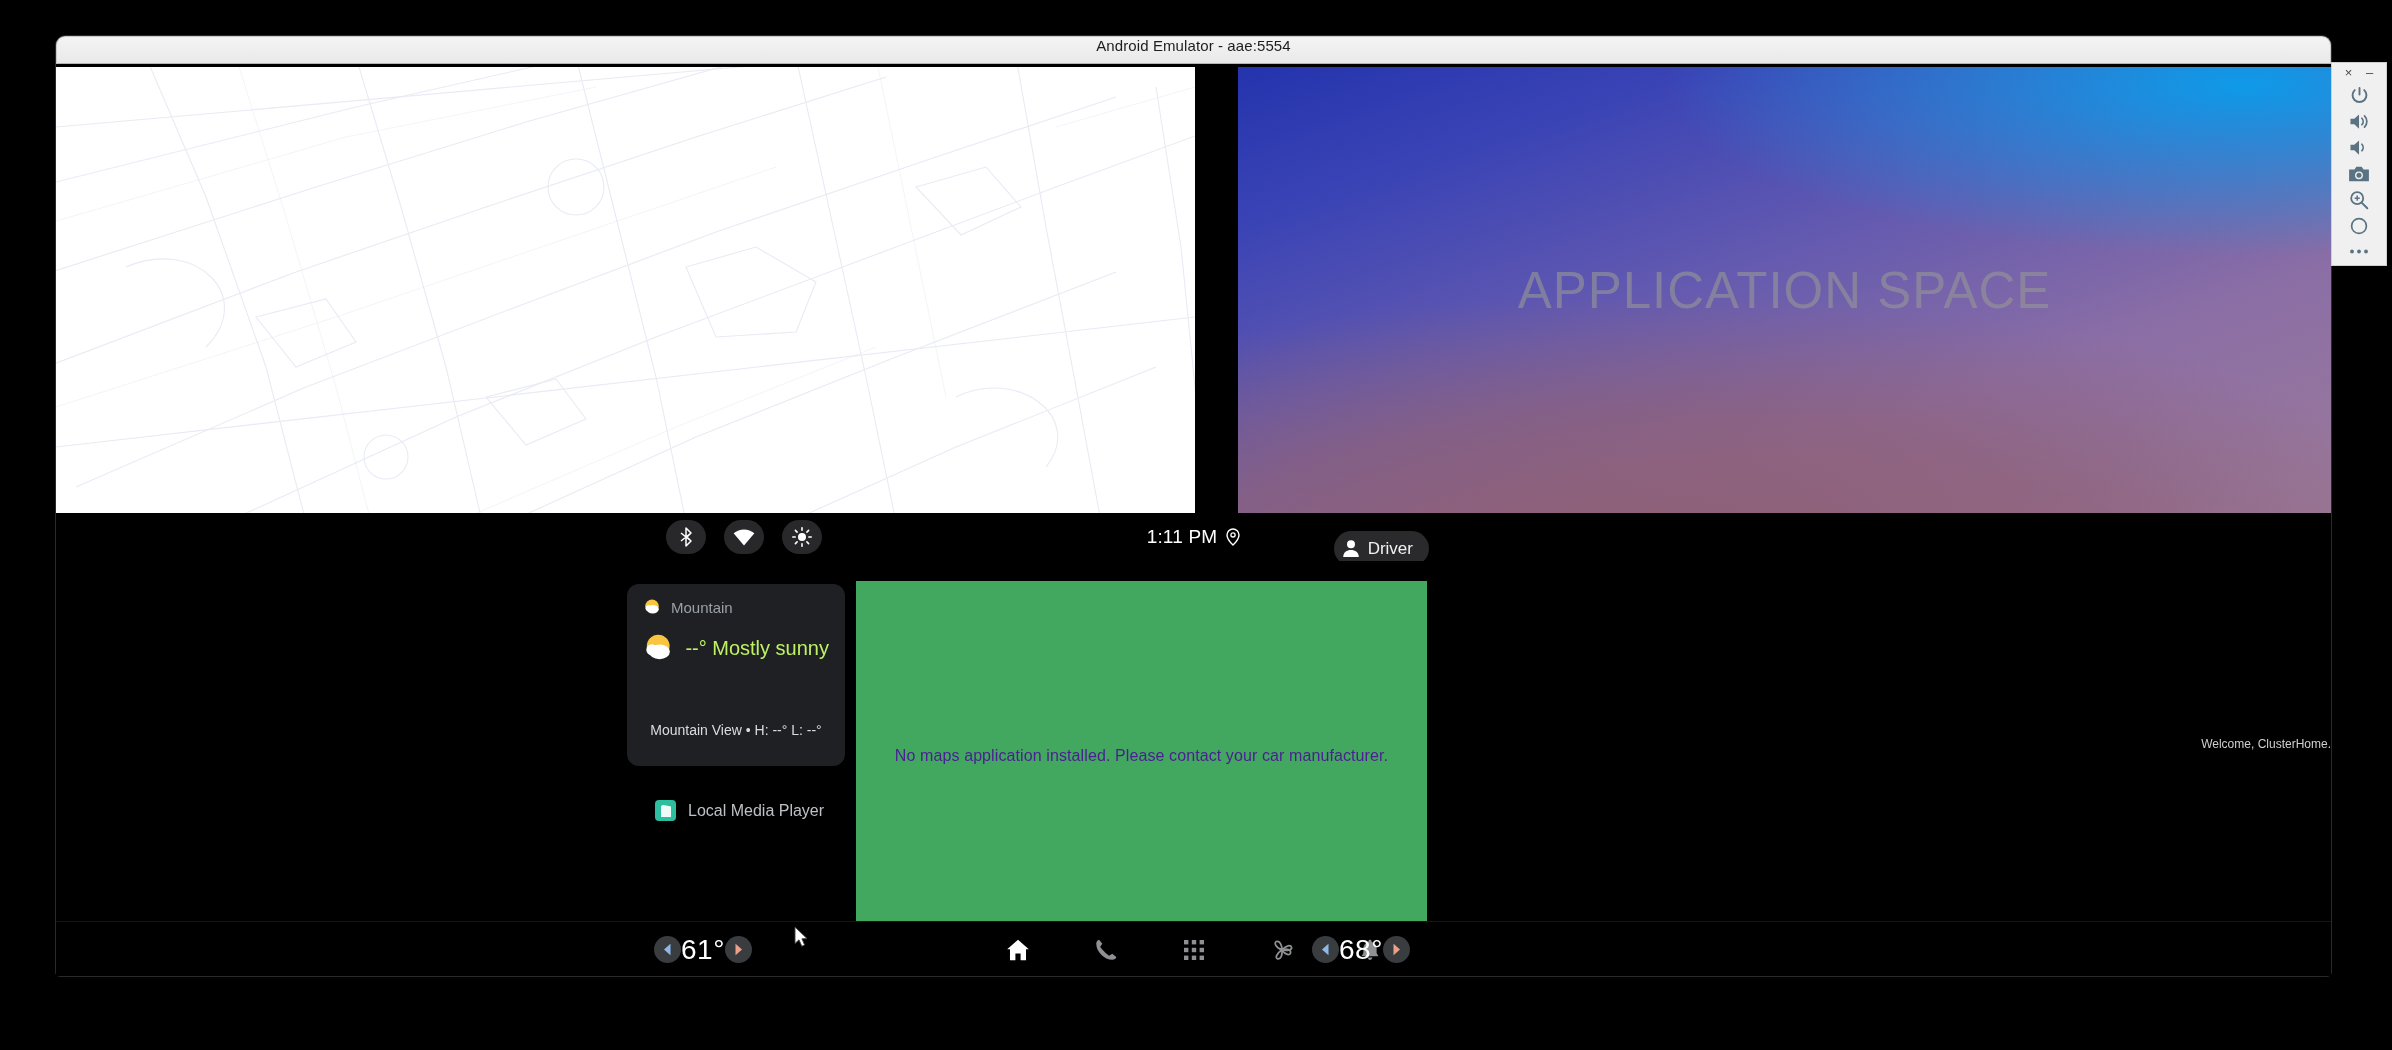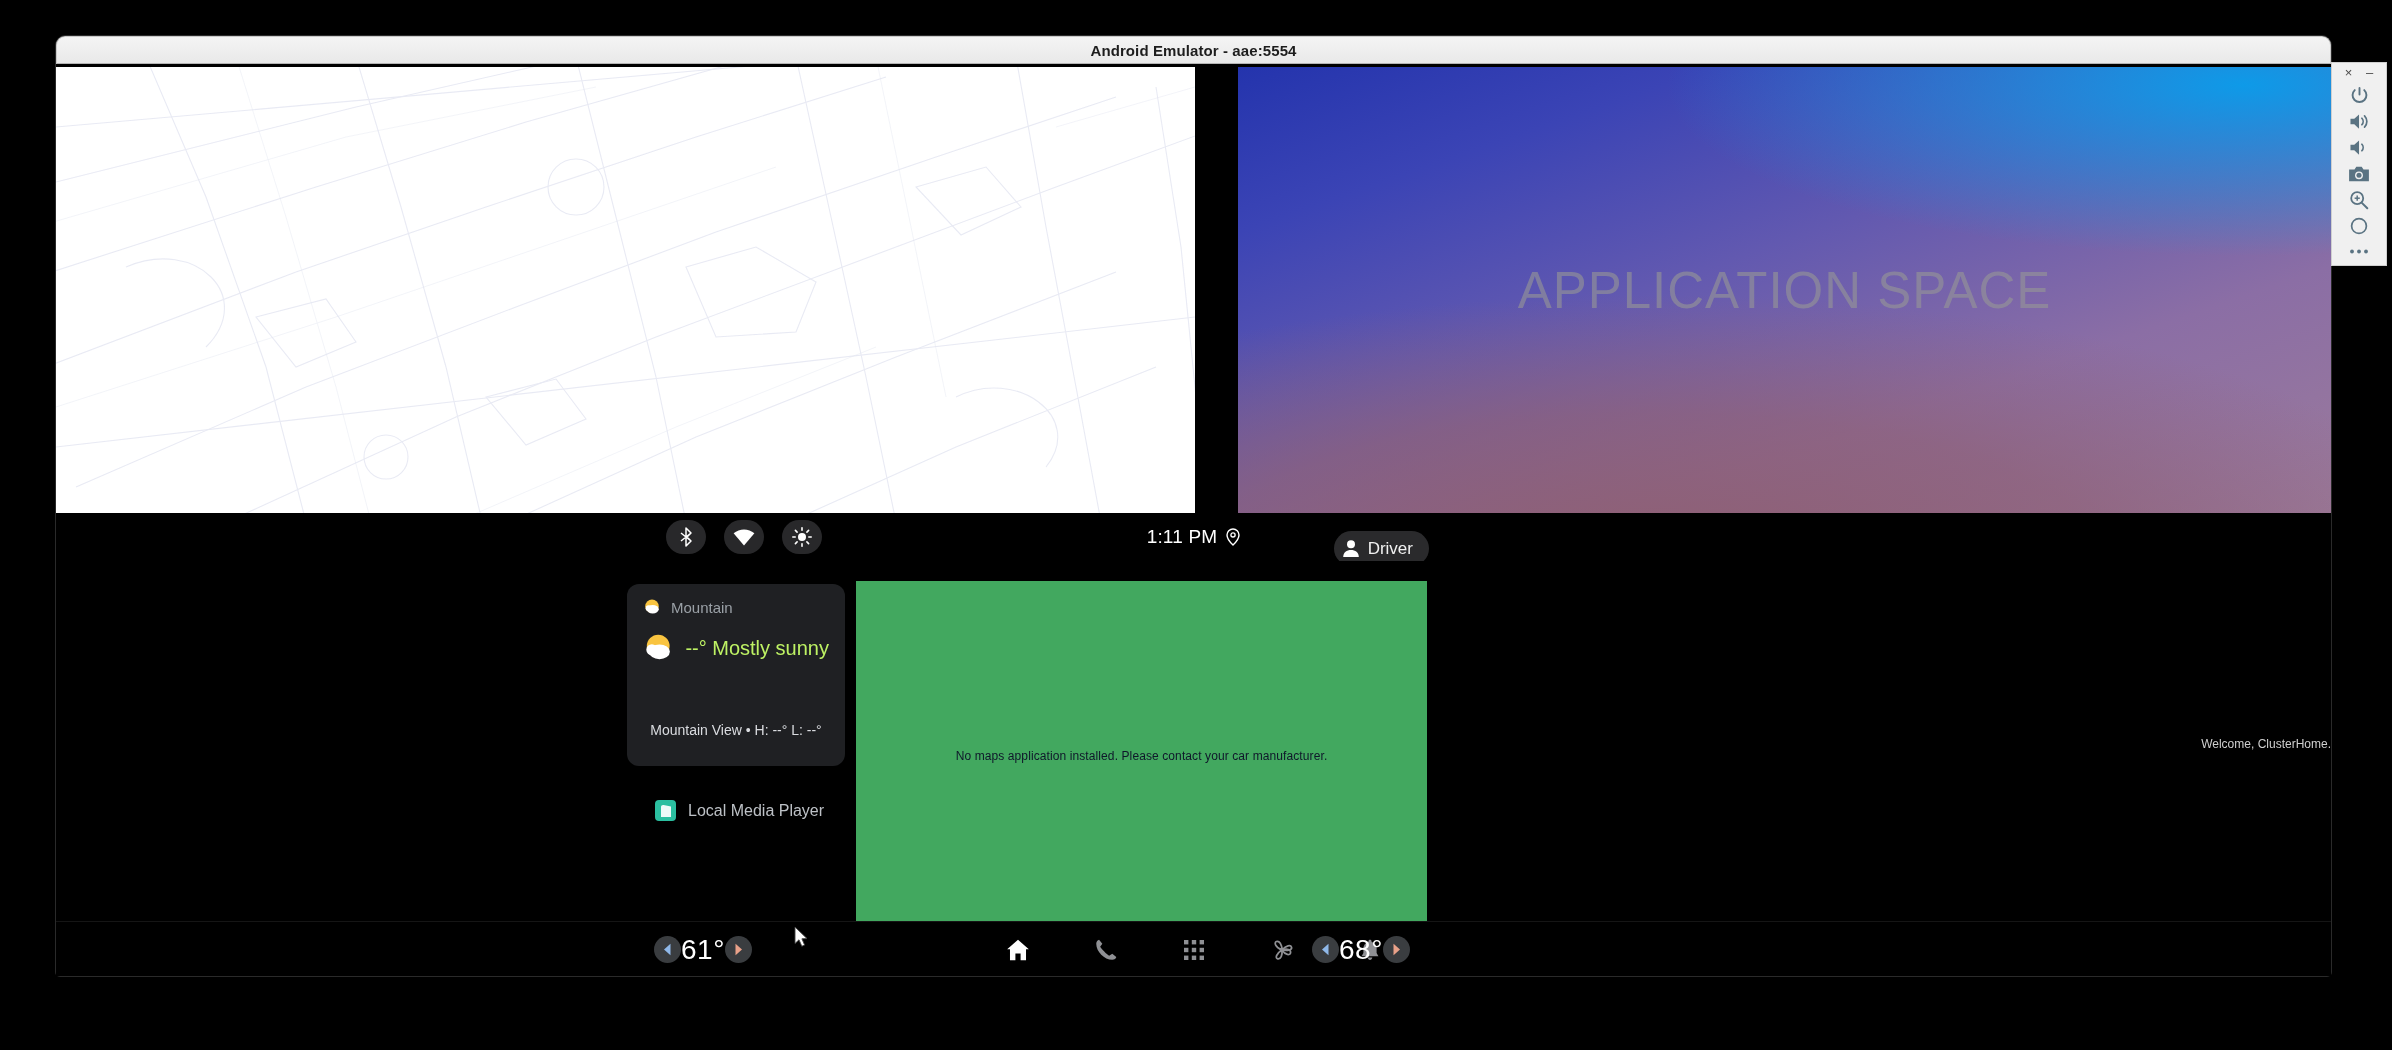--- a/index.html
+++ b/index.html
@@ -19,22 +19,22 @@
     border-radius:10px 10px 4px 4px;
     background:#000;
     box-shadow:0 0 0 1px #2a2a2a;
   }
   #title-bar {
     height:28px;
     background:linear-gradient(#f4f4f4,#e9e9e9);
     border-radius:9px 9px 0 0;
     border:1px solid #c9c9c9;
     border-bottom:1px solid #b5b5b5;
-    display:flex; align-items:center; justify-content:center;
-    font-size:15px; color:#1d1d1d; font-weight:bold;
+    display:flex; justify-content:center;
+    font-size:15px; color:#1d1d1d; font-weight:normal;
     letter-spacing:.1px;
     user-select:none;
   }
   #device-screen {
     position:absolute;
     left:0; top:28px;
     width:2275px; height:912px;
     background:#000;
     overflow:hidden;
   }
@@ -147,21 +147,21 @@
   #media-label { font-size:16px; color:#bdc1c6; }
 
   
   #maps-panel {
     position:absolute; left:800px; top:20px;
     width:571px; height:350px;
     background:#42a85f;
     display:flex; align-items:center; justify-content:center;
   }
   #maps-message {
-    font-size:12px; color:#0f172a; text-align:center;
+    font-size:16px; color:#4c1d95; text-align:center;
     letter-spacing:.1px;
   }
 
   
   #cluster-welcome {
     position:absolute; left:1371px; right:0; top:176px;
     text-align:right;
     font-size:12px; color:#cfcfcf;
   }
 

